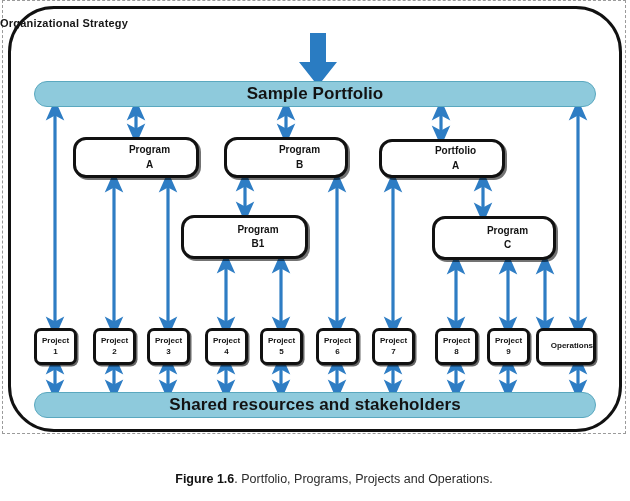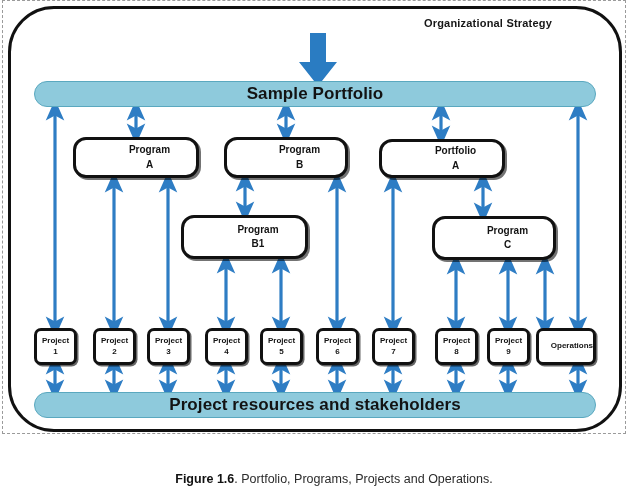--- a/index.html
+++ b/index.html
@@ -41,21 +41,21 @@
       border:3px solid #111;border-radius:7px;
       display:flex;flex-direction:column;align-items:center;justify-content:center;
       font-size:8px;font-weight:bold;color:#131313;line-height:1.35;
       box-shadow:1.5px 1.5px 0 rgba(0,0,0,.6);}
   .pbox .num{font-weight:bold;}
 
   
   #wires{position:absolute;left:0;top:0;width:630px;height:501px;}
 
   
-  #org-strategy{position:absolute;left:0;top:17px;width:552px;text-align:right;
+  #org-strategy{position:absolute;left:0;top:17px;width:552px;text-align:left;
       font-size:11px;font-weight:bold;color:#161616;letter-spacing:.2px;}
 
   #caption{position:absolute;left:0;top:472px;width:630px;text-align:center;
       font-size:12.5px;color:#2b2b2b;}
   #caption b{font-weight:bold;color:#111;margin-left:38px;}
 </style>
 </head>
 <body>
 
 <div id="dashed-frame"></div>
@@ -127,21 +127,21 @@
     <line x1="337" y1="364" x2="337" y2="390"></line>
     <line x1="393" y1="364" x2="393" y2="390"></line>
     <line x1="456" y1="364" x2="456" y2="390"></line>
     <line x1="508" y1="364" x2="508" y2="390"></line>
     <line x1="578" y1="364" x2="578" y2="390"></line>
   </g>
 </svg>
 
 <div class="pill" id="portfolio-bar">Sample Portfolio</div>
 
-<div class="pill" id="shared-bar">Project resources and stakeholders</div>
+<div class="pill" id="shared-bar">Shared resources and stakeholders</div>
 
 <div class="node" id="program-a">
   <span class="l1">Program</span>
   <span class="l2">A</span>
 </div>
 
 <div class="node" id="program-b">
   <span class="l1">Program</span>
   <span class="l2">B</span>
 </div>

